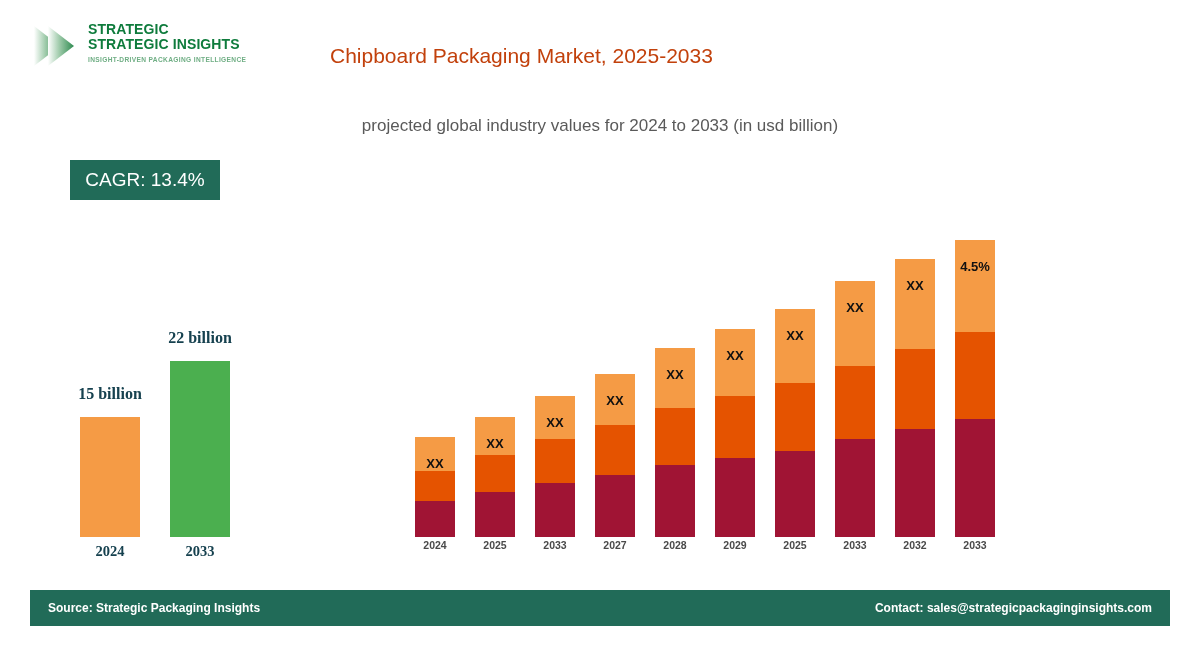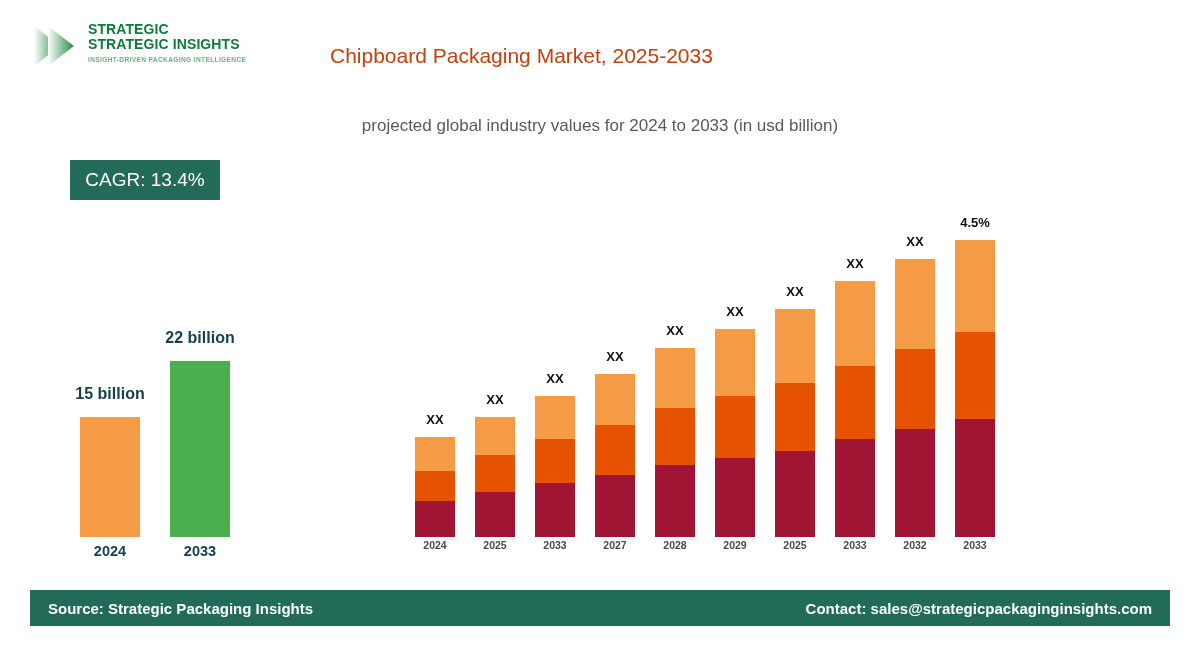--- a/index.html
+++ b/index.html
@@ -41,49 +41,49 @@
     position:absolute; left:70px; top:160px; width:150px; height:40px;
     background:#216B58; color:#ffffff;
     display:flex; align-items:center; justify-content:center;
     font-size:19px;
   }
 
   
   #compare-panel { position:absolute; left:0; top:0; width:330px; height:600px; }
   #stacked-panel { position:absolute; left:390px; top:0; width:680px; height:600px; }
 
-  .cmp-col { position:absolute; }
+  .cmp-col { position:absolute;font-family:Liberation Serif, serif; }
   .cmp-bar { position:absolute; bottom:0; width:100%; }
   .cmp-value {
     position:absolute; width:160px; left:50%; transform:translateX(-50%);
     text-align:center; font-size:16px; font-weight:bold; color:#16414F;
     white-space:nowrap;
   }
   .cmp-year {
     position:absolute; top:543px; width:160px; left:50%; transform:translateX(-50%);
     text-align:center; font-size:14.5px; font-weight:bold; color:#16414F;
   }
 
   .stk-col { position:absolute; width:40px; }
   .seg { position:absolute; width:40px; }
   .stk-value {
     position:absolute; width:80px; left:-20px; text-align:center;
-    font-size:13px; font-weight:bold; color:#111111; white-space:nowrap;
+    font-size:13px; font-weight:bold; color:#111111; white-space:nowrap;margin-top:44px;
   }
   .stk-year {
     position:absolute; top:539px; width:80px; left:-20px; text-align:center;
     font-size:10.5px; font-weight:bold; color:#4A4A4A;
   }
 
   
   #footer {
     position:absolute; left:30px; bottom:24px; width:1140px; height:36px;
     background:#216B58; color:#ffffff;
     display:flex; align-items:center; justify-content:space-between;
-    padding:0 18px; font-size:15px; font-weight:bold;
+    padding:0 18px; font-size:12px; font-weight:bold;
   }
 </style>
 </head>
 <body>
 
 <div id="logo">
   <div id="logo-mark">
     <svg width="52" height="52" viewBox="0 0 52 52">
       <defs>
         <linearGradient id="chevGrad" x1="0" y1="0" x2="1" y2="0">

